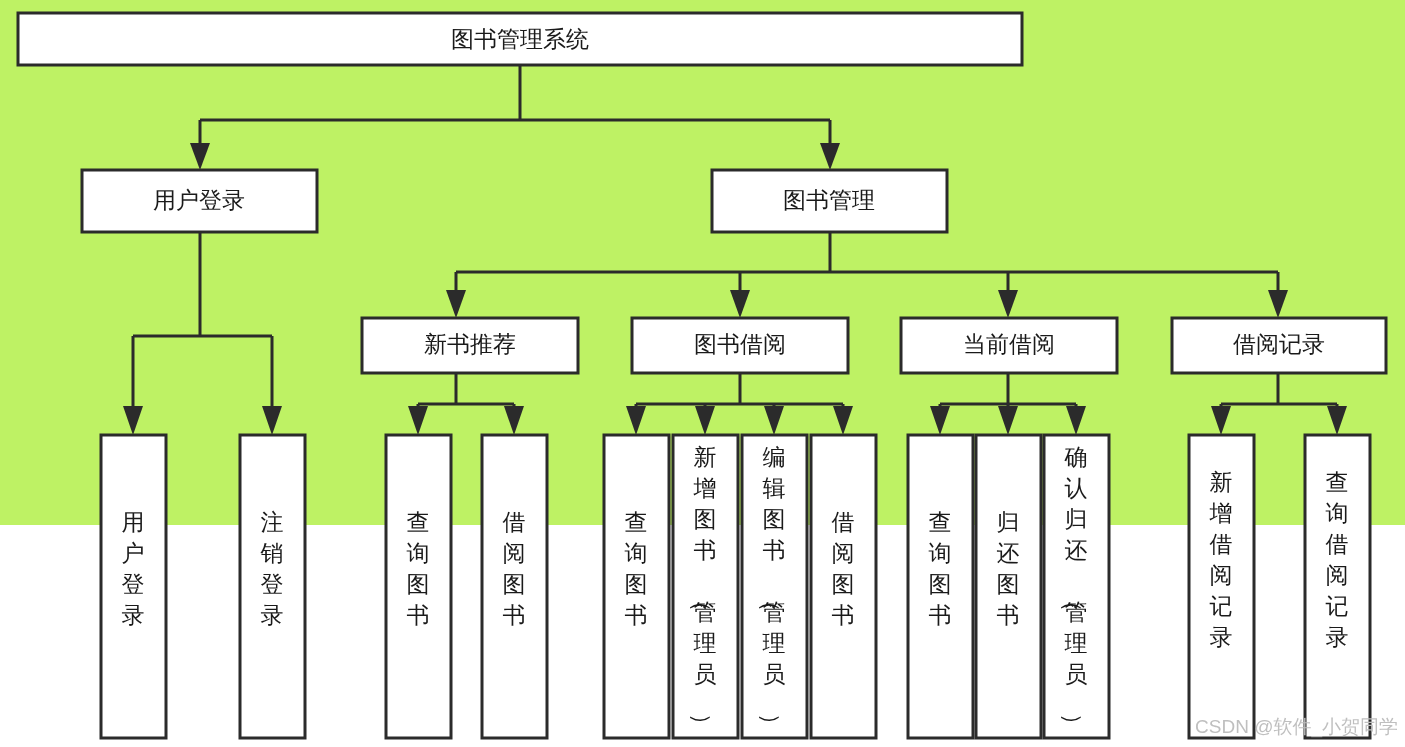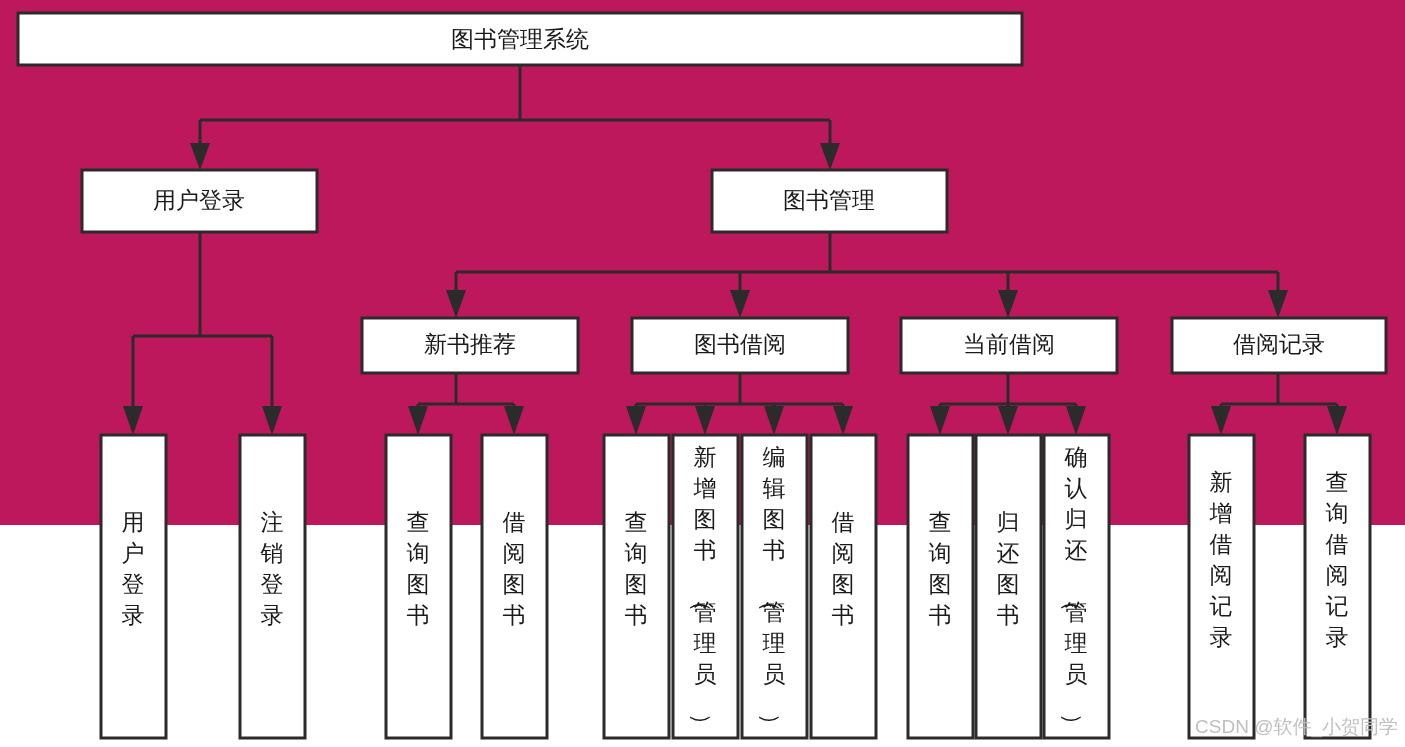--- a/index.html
+++ b/index.html
@@ -11,21 +11,21 @@
   body {
     width: 1405px;
     height: 747px;
     font-family: "Liberation Sans", "DejaVu Sans", sans-serif;
     overflow: hidden;
   }
   #diagram-root {
     position: relative;
     width: 1405px;
     height: 525px;
-    background: #be185d;
+    background: #bef264;
   }
   svg#flowchart {
     position: absolute;
     top: 0;
     left: 0;
     width: 1405px;
     height: 747px;
     display: block;
   }
   .node-rect {

